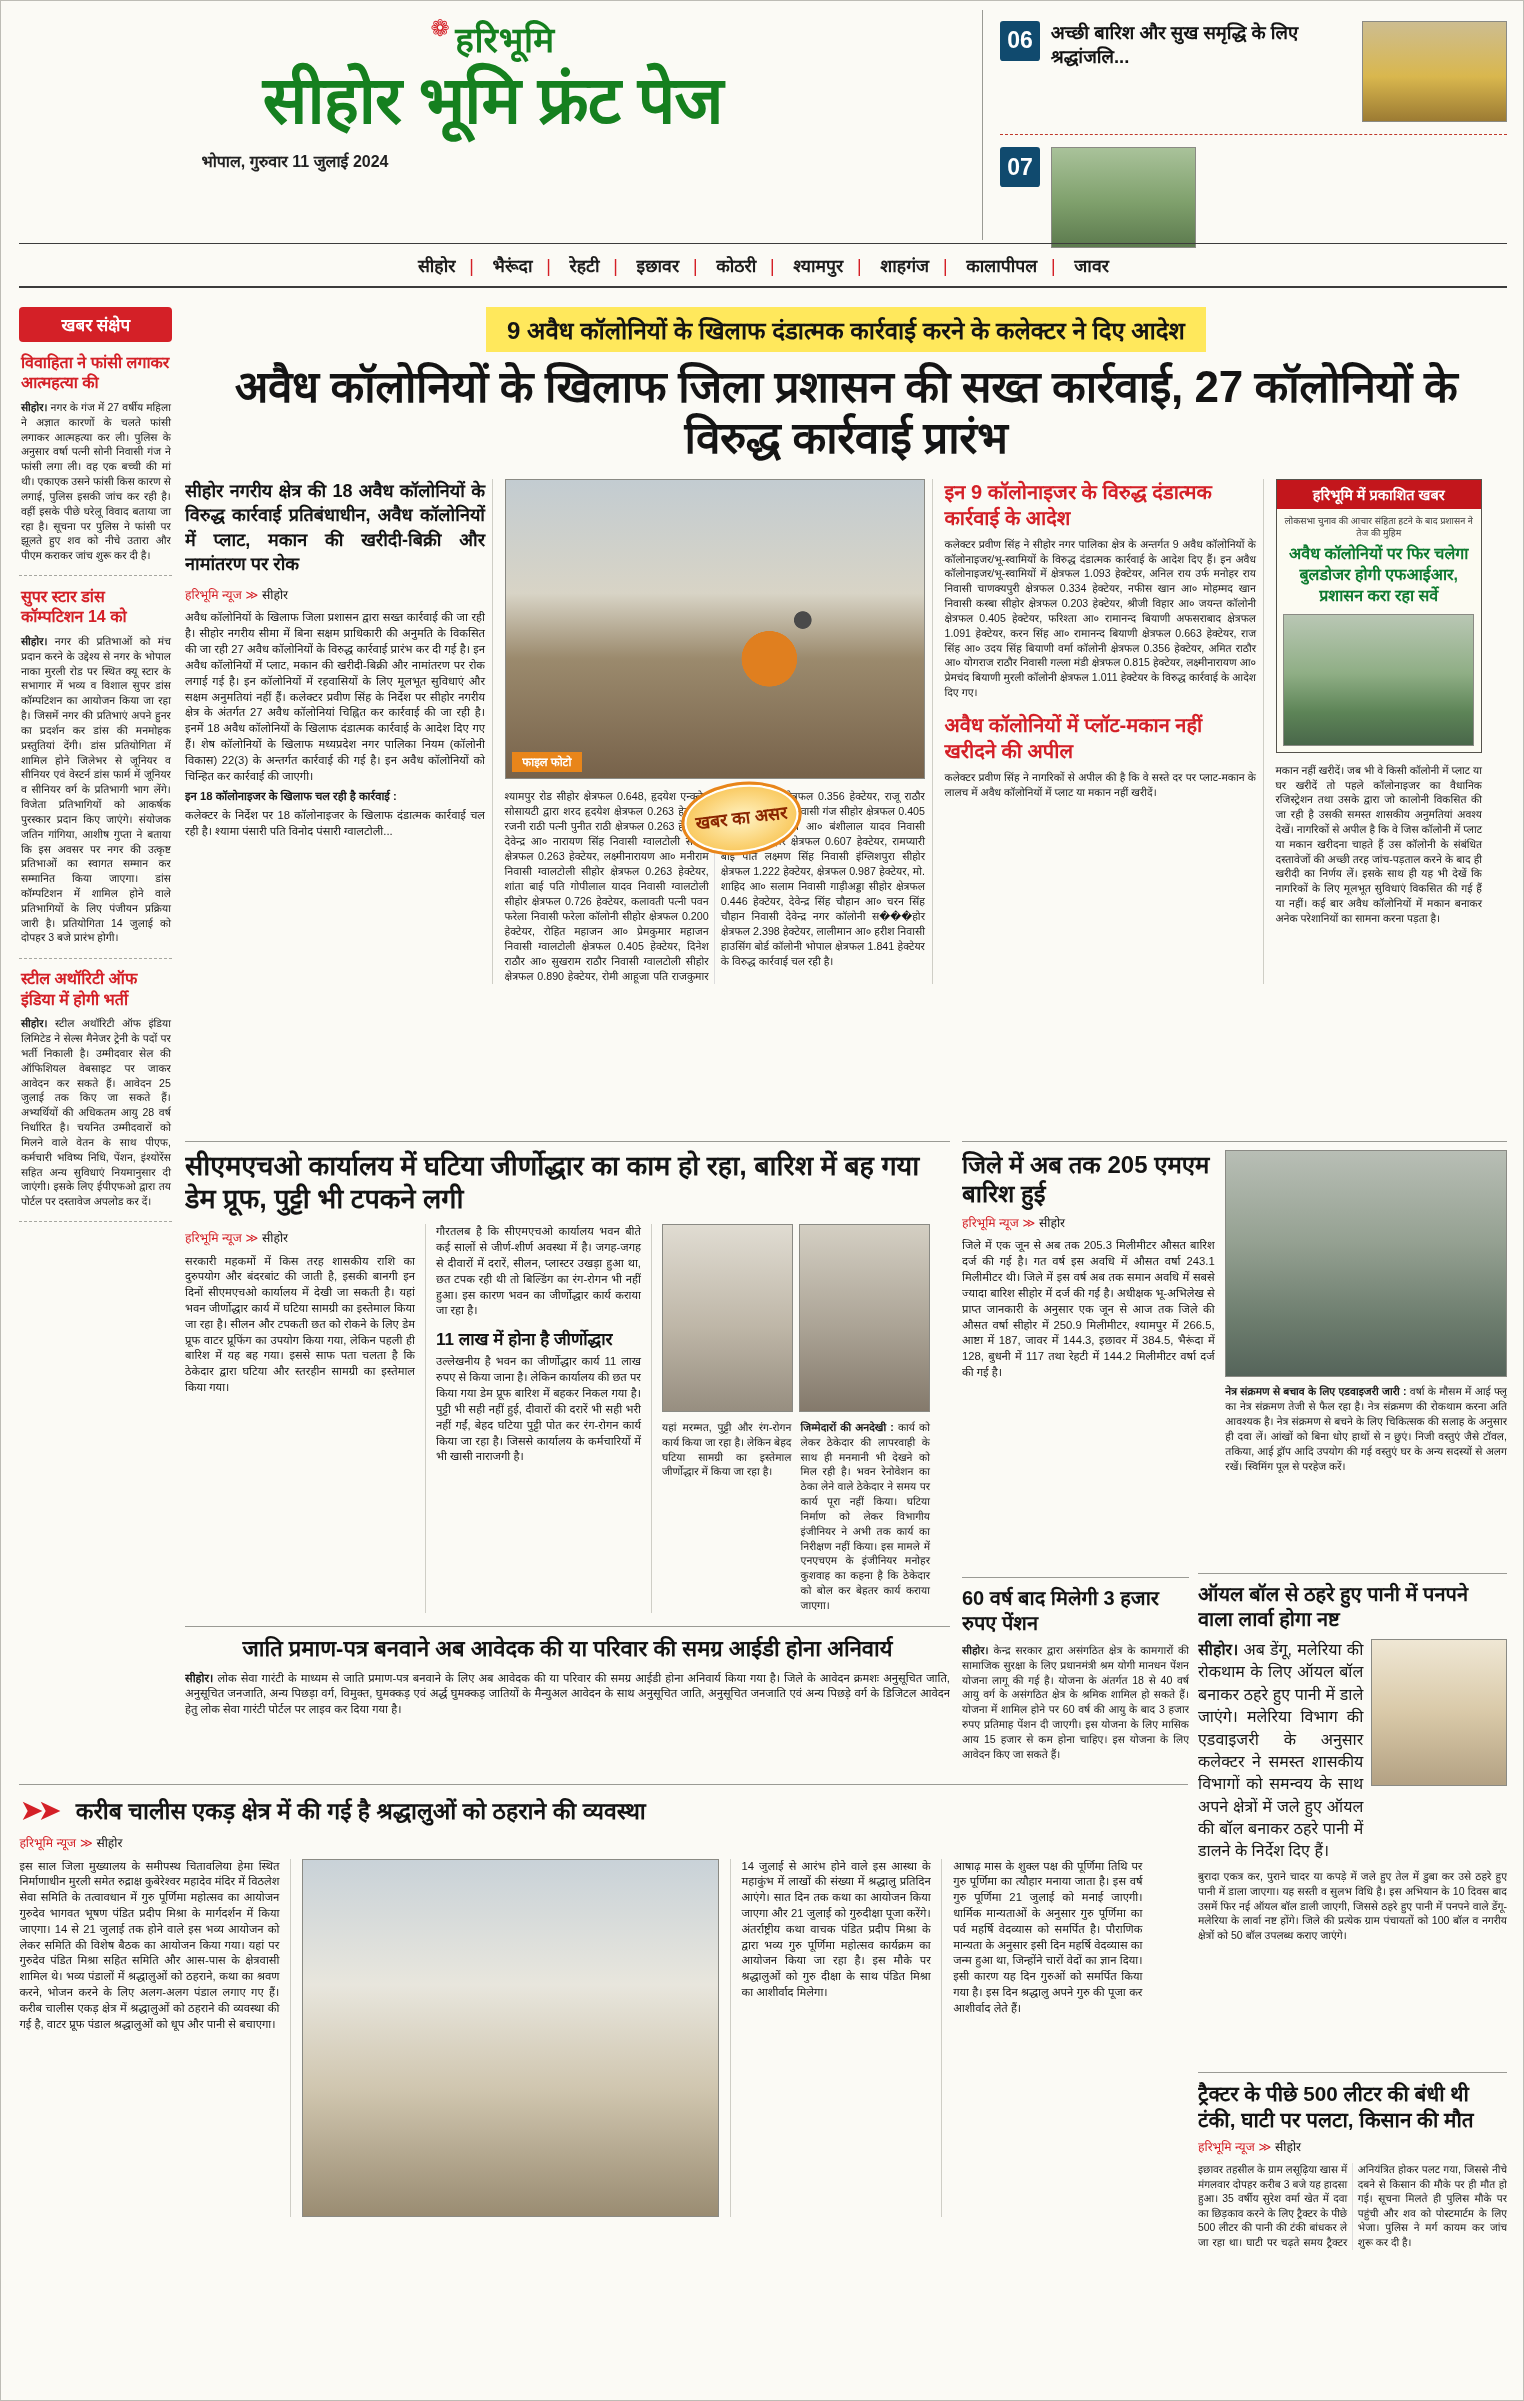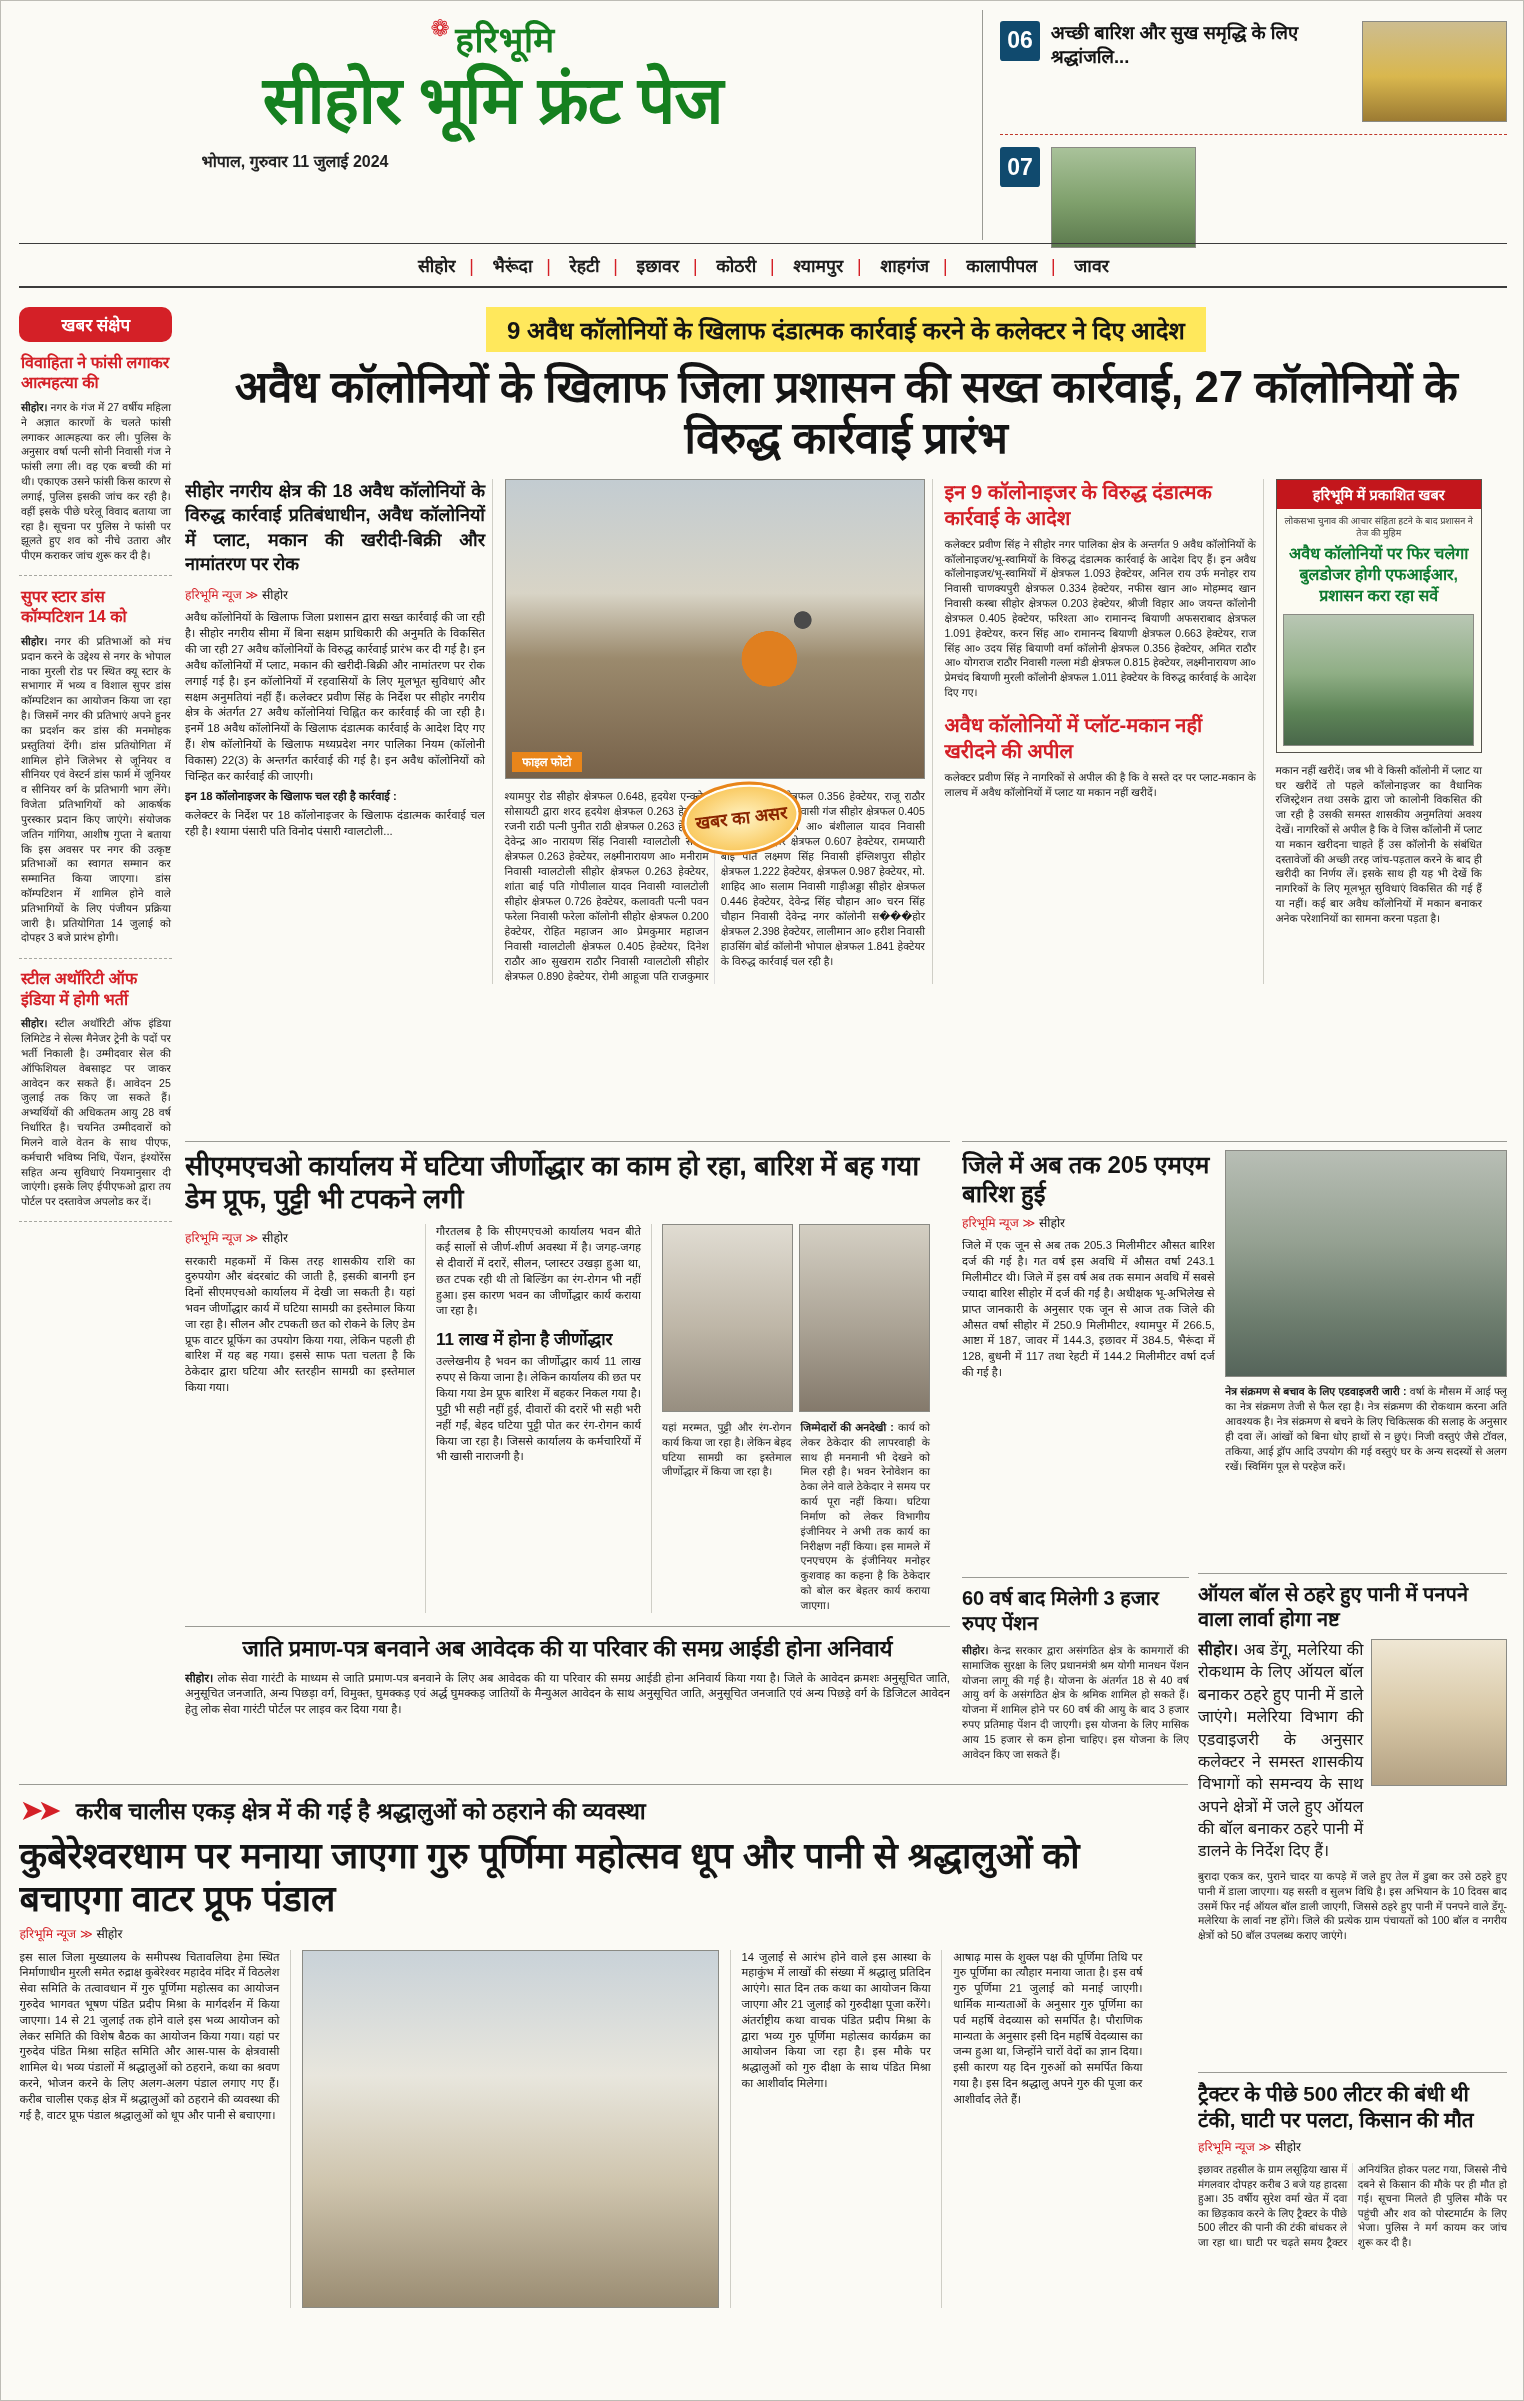--- a/index.html
+++ b/index.html
@@ -50,21 +50,21 @@
   .ph-clip   { background:linear-gradient(180deg,#b9c7b4 0%,#8fae85 45%,#5d8457 75%,#49674a 100%); }
   .ph-roof1  { background:linear-gradient(180deg,#e0dcd2 0%,#beb6a7 55%,#978e80 100%); }
   .ph-roof2  { background:linear-gradient(180deg,#d4cfc3 0%,#aba395 55%,#84796b 100%); }
   .ph-rain   { background:linear-gradient(180deg,#b8beb5 0%,#95a192 40%,#6d7d6e 75%,#55645a 100%); }
   .ph-bldg   { background:linear-gradient(180deg,#efe7d4 0%,#d9c9a8 50%,#b3a183 100%); }
   .ph-pandal { background:linear-gradient(180deg,#c9d2d8 0%,#e8e6dd 35%,#cfc5ae 65%,#9a8c72 100%); }
   .ph-crowd1 { background:linear-gradient(180deg,#cdbd90 0%,#d9b74e 55%,#9c7b33 100%); }
   .ph-crowd2 { background:linear-gradient(180deg,#a9c29a 0%,#7fa06c 55%,#5c7a4e 100%); }
   
   .briefs { position:absolute; left:18.4px; top:306px; width:153px; height:1472px; overflow:hidden; }
-  .briefs-head { background:#d42027; color:#fff; text-align:center; font-size:17px; font-weight:bold; padding:6.1px 3.1px; border-radius:10px; }
+  .briefs-head { background:#d42027; color:#fff; text-align:center; font-size:17px; font-weight:bold; padding:6.1px 3.1px; border-radius:4px; }
   .brief { padding:10.7px 1.5px 12.2px; border-bottom:0.8px dashed #a7a7a0; cursor:pointer; }
   .brief-title { color:#d42027; font-size:16px; line-height:1.28; margin-bottom:6.1px; font-weight:bold; }
   .brief .body { font-size:10.6px; }
   
   .lead { position:absolute; left:184px; top:306px; width:1322px; height:825px; overflow:hidden; }
   .kicker-wrap { text-align:center; margin-bottom:9.2px; }
   .kicker { display:inline-block; background:#ffe85c; padding:6.1px 21.4px; font-size:24px; font-weight:bold; }
   .lead-cols { display:flex; margin-top:15.3px; }
   .lead-cols > div + div { border-left:0.8px solid #cfcec6; padding-left:11.5px; margin-left:7px; }
   .l-colA { width:300px; }
@@ -289,21 +289,20 @@
   <section class="caste">
     <h2 class="h-sm">जाति प्रमाण-पत्र बनवाने अब आवेदक की या परिवार की समग्र आईडी होना अनिवार्य</h2>
     <p class="body"><b class="loc">सीहोर।</b> <span>लोक सेवा गारंटी के माध्यम से जाति प्रमाण-पत्र बनवाने के लिए अब आवेदक की या परिवार की समग्र आईडी होना अनिवार्य किया गया है। जिले के आवेदन क्रमशः अनुसूचित जाति, अनुसूचित जनजाति, अन्य पिछड़ा वर्ग, विमुक्त, घुमक्कड़ एवं अर्द्ध घुमक्कड़ जातियों के मैन्युअल आवेदन के साथ अनुसूचित जाति, अनुसूचित जनजाति एवं अन्य पिछड़े वर्ग के डिजिटल आवेदन हेतु लोक सेवा गारंटी पोर्टल पर लाइव कर दिया गया है।</span></p>
   </section>
 
   <section class="festival">
     <div class="fest-kicker-row">
       <span class="fk-arrow">➤➤</span>
       <span class="fest-kicker">करीब चालीस एकड़ क्षेत्र में की गई है श्रद्धालुओं को ठहराने की व्यवस्था</span>
     </div>
-    <h2 class="h-lg">कुबेरेश्वरधाम पर मनाया जाएगा गुरु पूर्णिमा महोत्सव धूप और पानी से श्रद्धालुओं को बचाएगा वाटर प्रूफ पंडाल</h2>
     <div class="byline">
       <span class="news">हरिभूमि न्यूज</span><span class="arr">≫</span><span class="city">सीहोर</span>
     </div>
     <div class="fest-cols">
       <div class="f1">
         <p class="body">इस साल जिला मुख्यालय के समीपस्थ चितावलिया हेमा स्थित निर्माणाधीन मुरली समेत रुद्राक्ष कुबेरेश्वर महादेव मंदिर में विठलेश सेवा समिति के तत्वावधान में गुरु पूर्णिमा महोत्सव का आयोजन गुरुदेव भागवत भूषण पंडित प्रदीप मिश्रा के मार्गदर्शन में किया जाएगा। 14 से 21 जुलाई तक होने वाले इस भव्य आयोजन को लेकर समिति की विशेष बैठक का आयोजन किया गया। यहां पर गुरुदेव पंडित मिश्रा सहित समिति और आस-पास के क्षेत्रवासी शामिल थे। भव्य पंडालों में श्रद्धालुओं को ठहराने, कथा का श्रवण करने, भोजन करने के लिए अलग-अलग पंडाल लगाए गए हैं। करीब चालीस एकड़ क्षेत्र में श्रद्धालुओं को ठहराने की व्यवस्था की गई है, वाटर प्रूफ पंडाल श्रद्धालुओं को धूप और पानी से बचाएगा।</p>
       </div>
       <div class="fphoto">
         <div class="photo ph-pandal"></div>
       </div>

